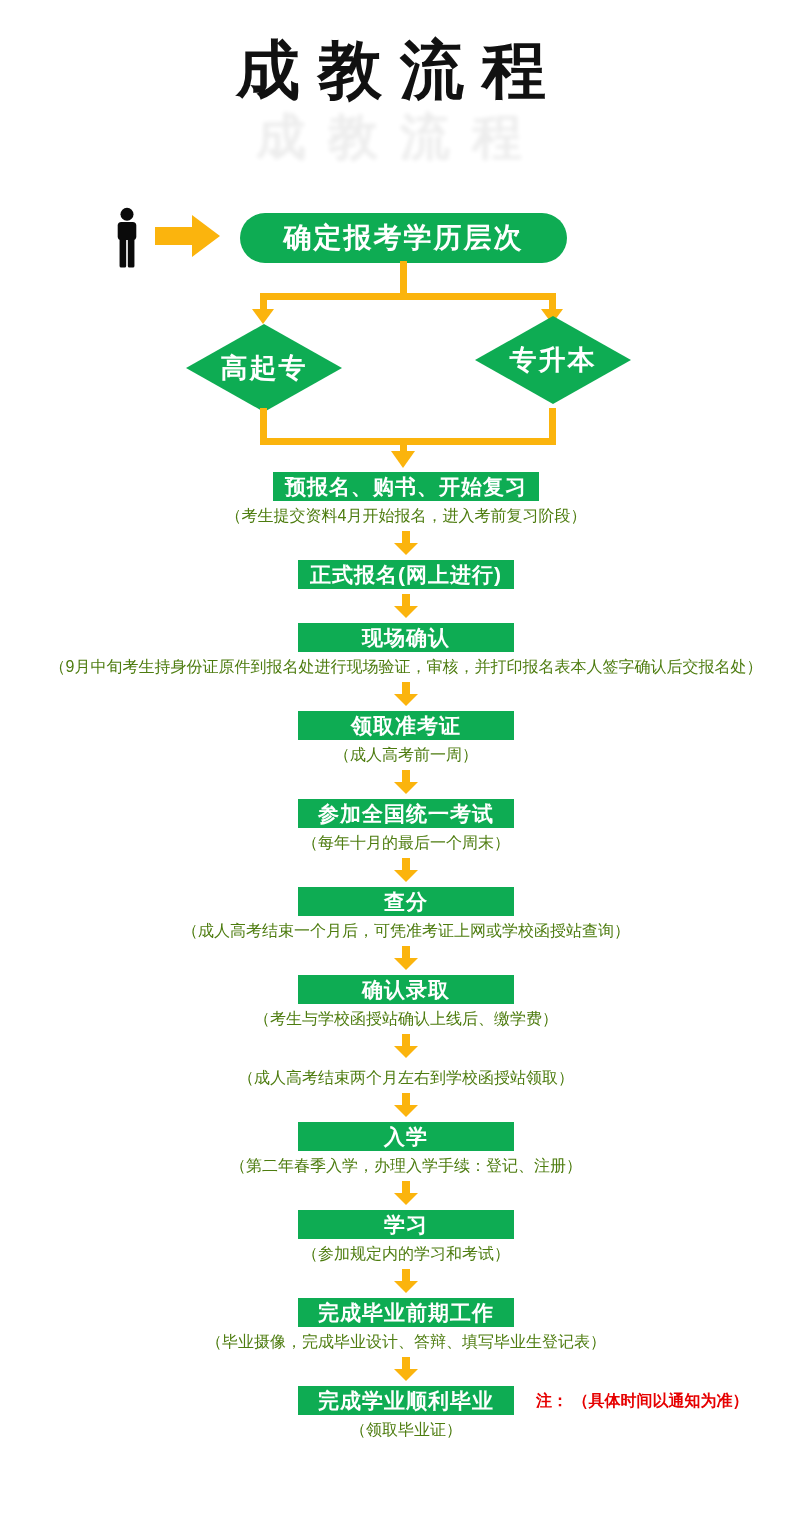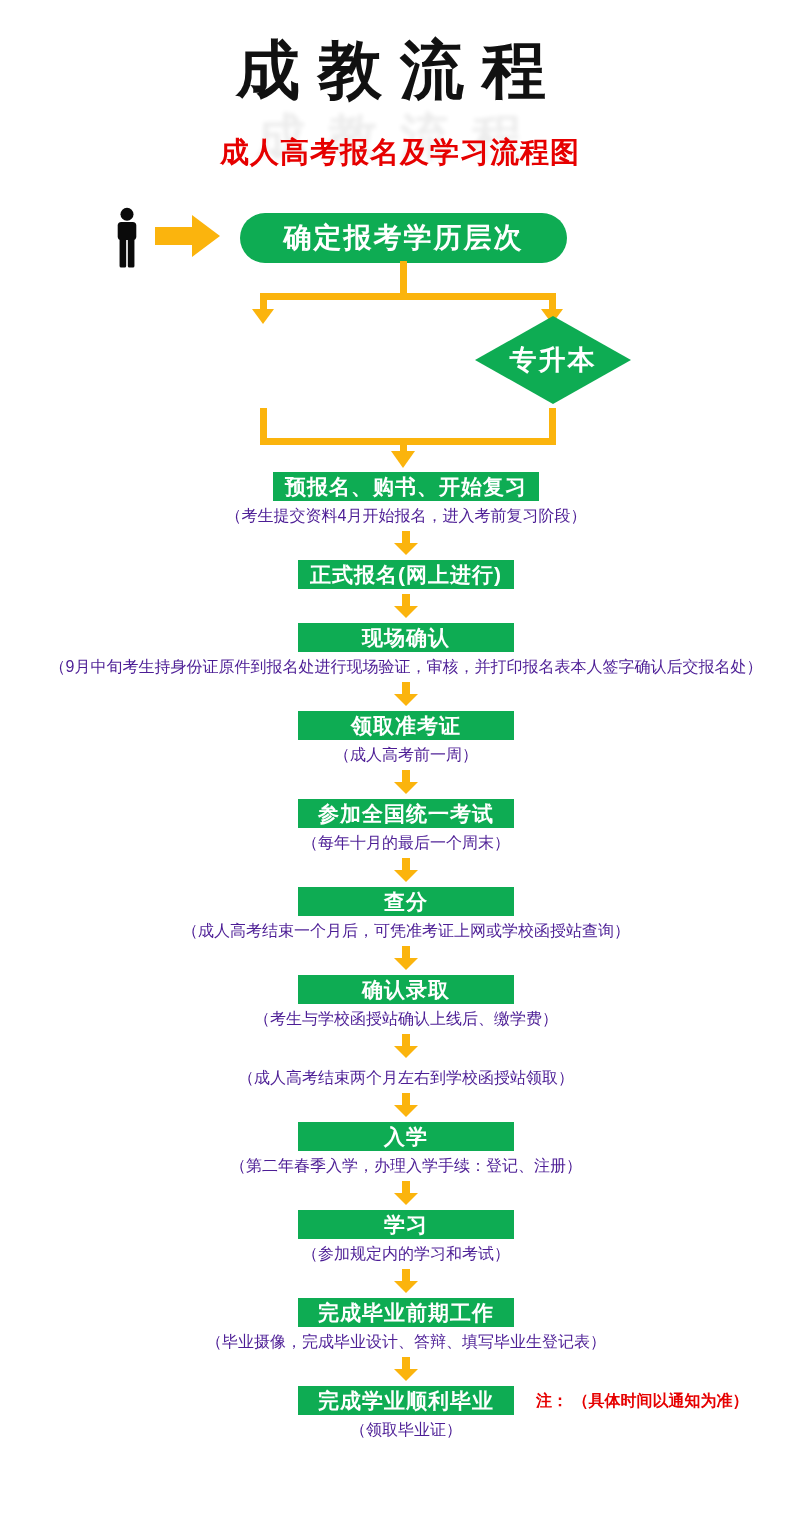--- a/index.html
+++ b/index.html
@@ -47,37 +47,36 @@
   .diamond.right{left:475px;top:316px;}
 
   
   .steps{position:absolute;top:472px;left:0;width:800px;
     display:flex;flex-direction:column;align-items:center;transform:translateX(6px);}
   .step{display:flex;flex-direction:column;align-items:center;}
   .step-row{position:relative;display:flex;align-items:center;}
   .step-box{min-width:216px;box-sizing:border-box;padding:0 12px;height:29px;line-height:29px;
     background:var(--green);color:#fff;font-size:21px;font-weight:bold;letter-spacing:1px;
     text-align:center;white-space:nowrap;}
-  .step-caption{margin-top:5px;height:20px;line-height:20px;font-size:16px;color:#4c1d95;
+  .step-caption{margin-top:5px;height:20px;line-height:20px;font-size:16px;color:#4d7c0f;
     white-space:nowrap;text-align:center;}
   .flow-arrow{position:relative;width:26px;height:24px;margin-top:5px;margin-bottom:5px;}
   .flow-arrow::before{content:"";position:absolute;left:9px;top:0;width:8px;height:13px;background:var(--yellow);}
   .flow-arrow::after{content:"";position:absolute;left:1px;top:12px;width:0;height:0;
     border-left:12px solid transparent;border-right:12px solid transparent;border-top:12px solid var(--yellow);}
   .step-note{position:absolute;left:calc(100% + 22px);top:50%;transform:translateY(-50%);
     color:var(--red);font-size:16px;font-weight:bold;white-space:nowrap;}
 </style>
 </head>
 <body>
 
 <div id="page">
 
   <div class="title-ghost">成教流程</div>
   <div class="title">成教流程</div>
-  <div class="subtitle">成人高考报名及学习流程图</div>
 
   <div class="person">
     <svg viewBox="0 0 28 60" width="30" height="62">
       <circle cx="14" cy="7" r="6.3"></circle>
       <rect x="5" y="14.5" width="18" height="17.5" rx="3.5"></rect>
       <rect x="6.8" y="31" width="6.4" height="27.5" rx="1.5"></rect>
       <rect x="14.8" y="31" width="6.4" height="27.5" rx="1.5"></rect>
     </svg>
   </div>
   <div class="start-arrow">
@@ -87,20 +86,21 @@
   </div>
   <div class="pill">确定报考学历层次</div>
 
   <div class="yline" style="left:400px;top:261px;width:7px;height:36px;"></div>
   <div class="yline" style="left:260px;top:293px;width:296px;height:7px;"></div>
   <div class="yline" style="left:260px;top:293px;width:7px;height:17px;"></div>
   <div class="yline" style="left:549px;top:293px;width:7px;height:17px;"></div>
   <div class="tri-down" style="left:252px;top:309px;"></div>
   <div class="tri-down" style="left:541px;top:309px;"></div>
 
+  <div class="diamond left">高起专</div>
   <div class="diamond right">专升本</div>
 
   <div class="yline" style="left:260px;top:408px;width:7px;height:34px;"></div>
   <div class="yline" style="left:549px;top:408px;width:7px;height:34px;"></div>
   <div class="yline" style="left:260px;top:438px;width:296px;height:7px;"></div>
   <div class="yline" style="left:400px;top:445px;width:7px;height:7px;"></div>
   <div class="tri-down big" style="left:391px;top:451px;"></div>
 
   <div class="steps">
       <div class="step">

